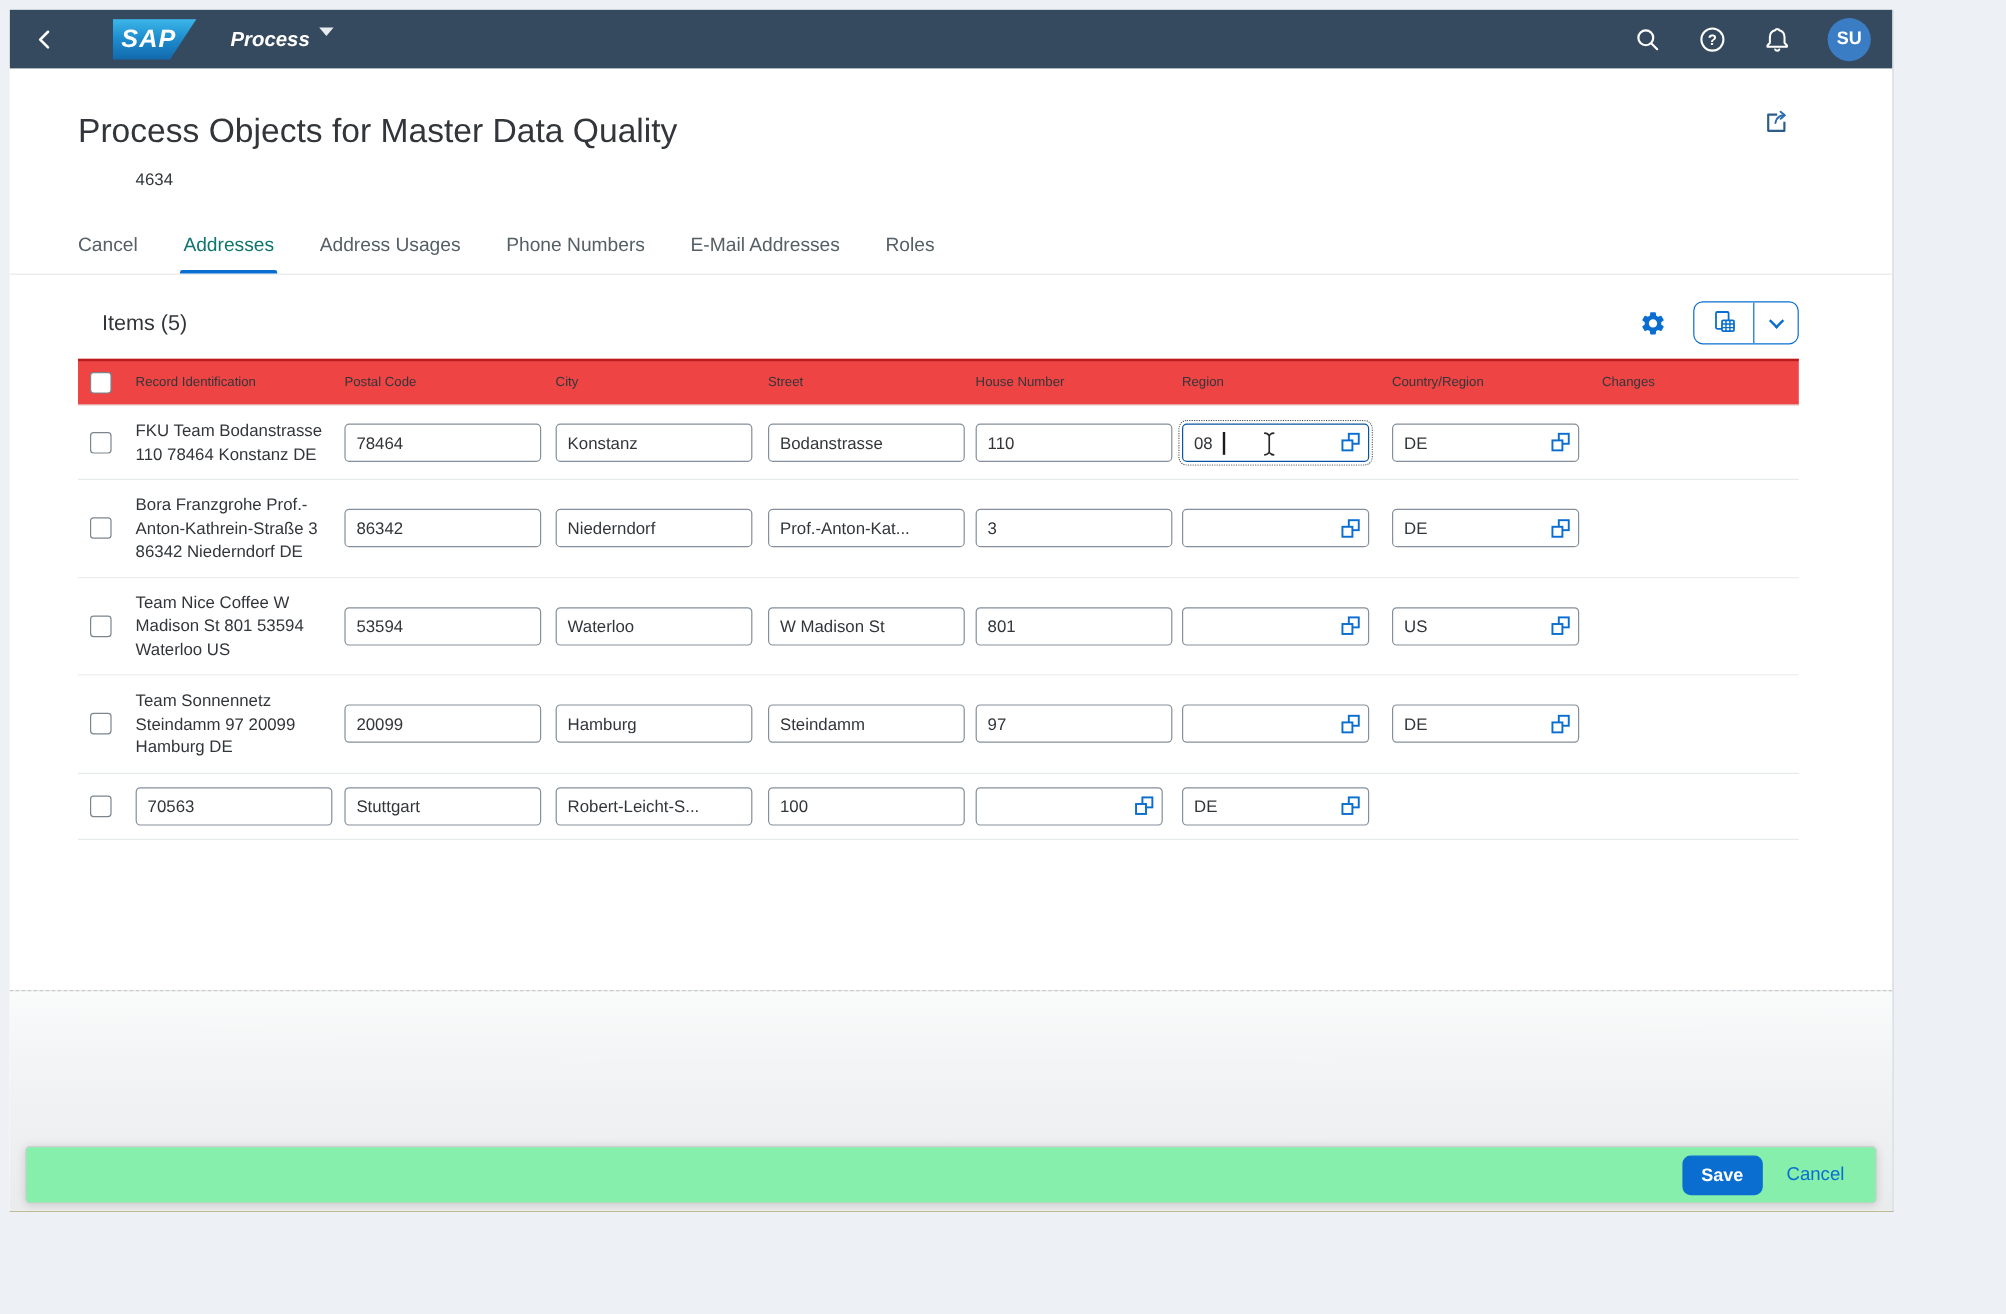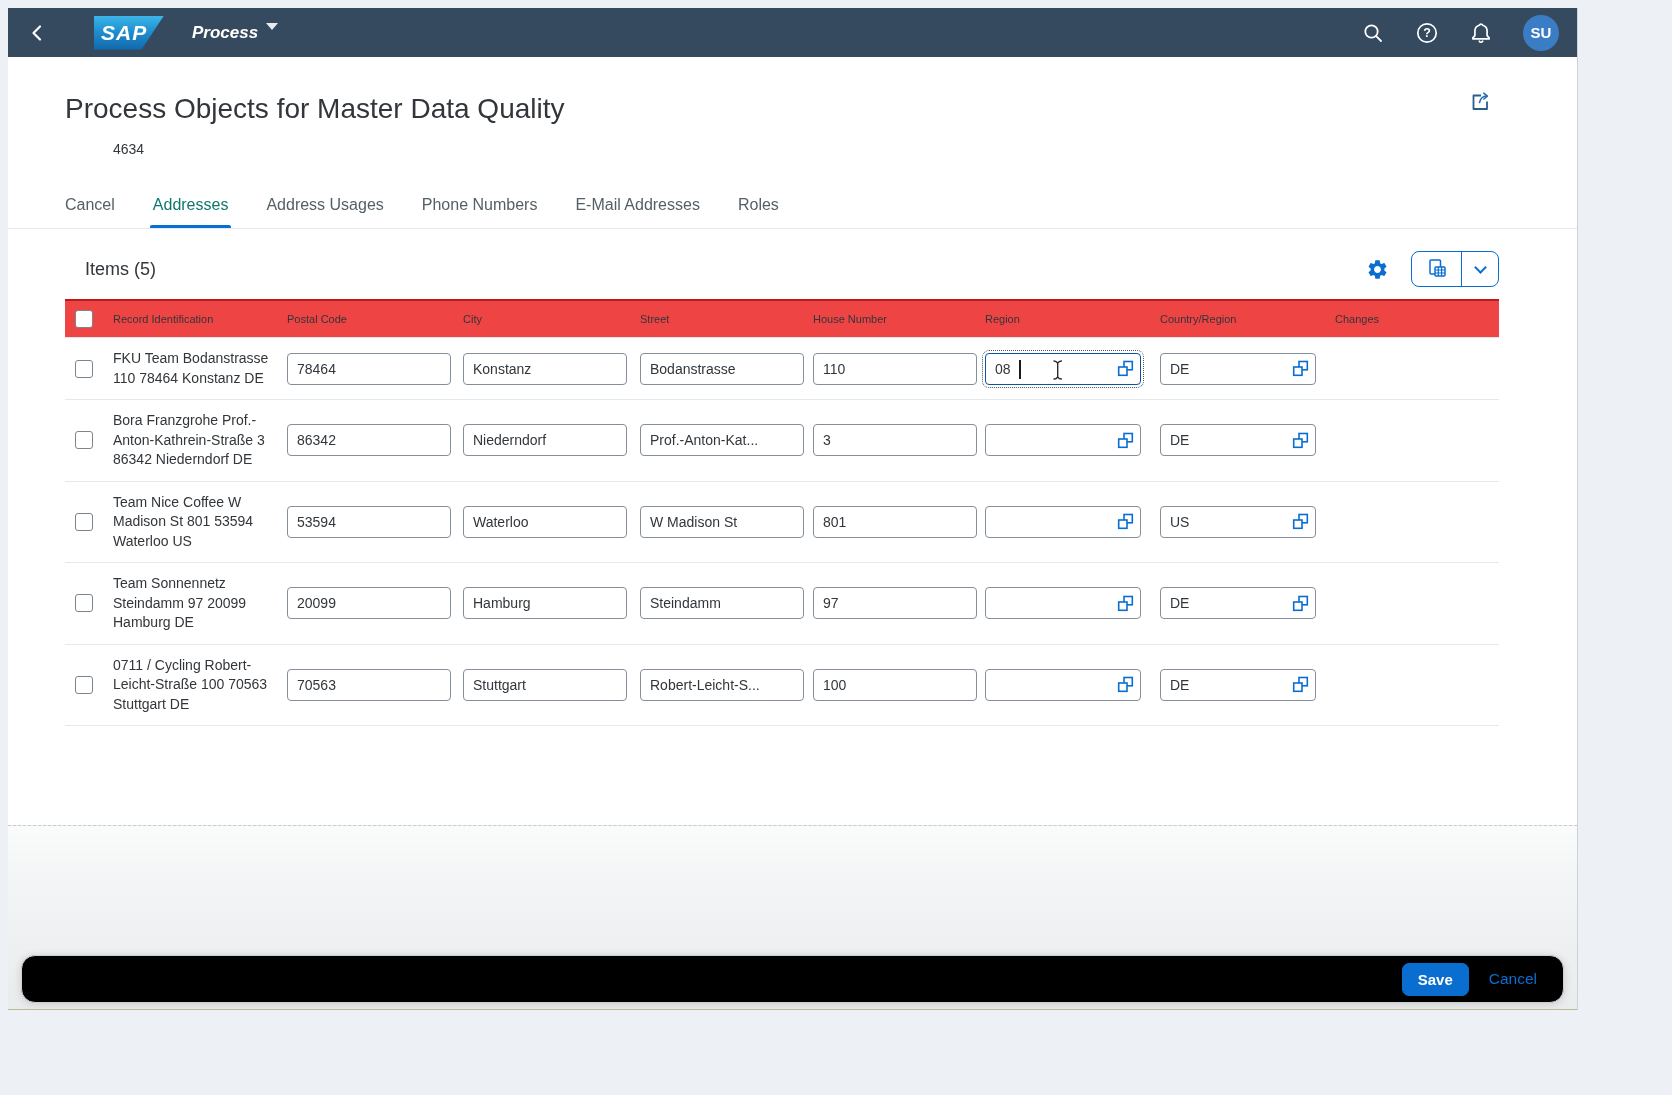--- a/index.html
+++ b/index.html
@@ -109,21 +109,21 @@
   .ibeam { position:absolute; left:66px; top:5px; }
   .vh-icon { flex:none; cursor:pointer; }
   
   .lower {
     position:absolute; left:0; right:0; top:817px; bottom:0;
     border-top:1px dashed #c8cbcd;
     background:linear-gradient(180deg,#fafbfb 0%,#f1f3f4 40%,#e9ebec 100%);
   }
   .footer-bar {
     position:absolute; left:13px; right:13px; bottom:6px; height:48px;
-    background:#000000; border:1px solid #cfcfcf; border-radius:14px;
+    background:#86efac; border:1px solid #cfcfcf; border-radius:4px;
     box-shadow:0 1px 8px rgba(0,0,0,.14);
     display:flex; align-items:center; justify-content:flex-end; padding:0 12px; gap:6px;
   }
   .btn-save {
     background:#0a6ed1; color:#fff; border:1px solid #0a6ed1; border-radius:7px;
     height:33px; padding:0 15px; font-size:15px; font-weight:bold; font-family:inherit; cursor:pointer;
   }
   .btn-cancel {
     background:transparent; color:#0a6ed1; border:none; height:33px; padding:0 14px;
     font-size:15.5px; font-family:inherit; cursor:pointer;
@@ -355,21 +355,20 @@
           <rect x="1.7" y="7" width="8.3" height="8.3" fill="#ffffff" stroke="#0a6ed1" stroke-width="1.6"></rect>
         </svg>
       </div>
     </div>
     <div class="changes-cell"></div>
   </div>
         <div class="trow grid-cols">
     <div class="cell-check">
       <span class="checkbox"></span>
     </div>
-    <div class="rec-label">0711 / Cycling Robert-Leicht-Straße 100 70563 Stuttgart DE</div>
     <div><input class="inp" type="text" value="70563" style=""></div>
     <div><input class="inp" type="text" value="Stuttgart" style=""></div>
     <div><input class="inp" type="text" value="Robert-Leicht-S..." style=""></div>
     <div><input class="inp" type="text" value="100" style=""></div>
     <div>
       <div class="inputbox">
         <input type="text" value="" style="">
 
         <svg class="vh-icon" width="17" height="17" viewBox="0 0 17 17">
           <rect x="7" y="1.5" width="8.3" height="8.3" fill="none" stroke="#0a6ed1" stroke-width="1.6"></rect>

